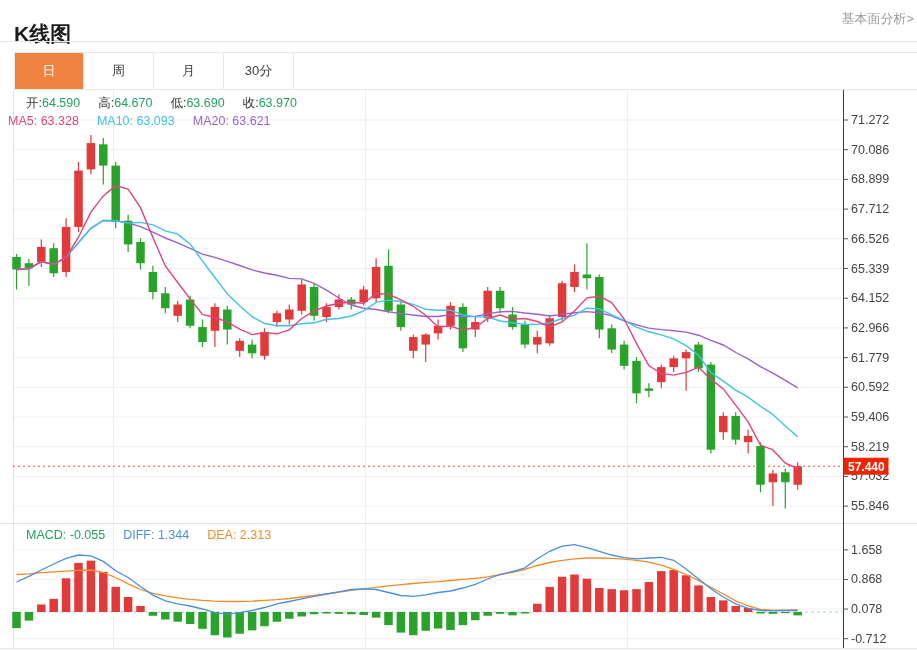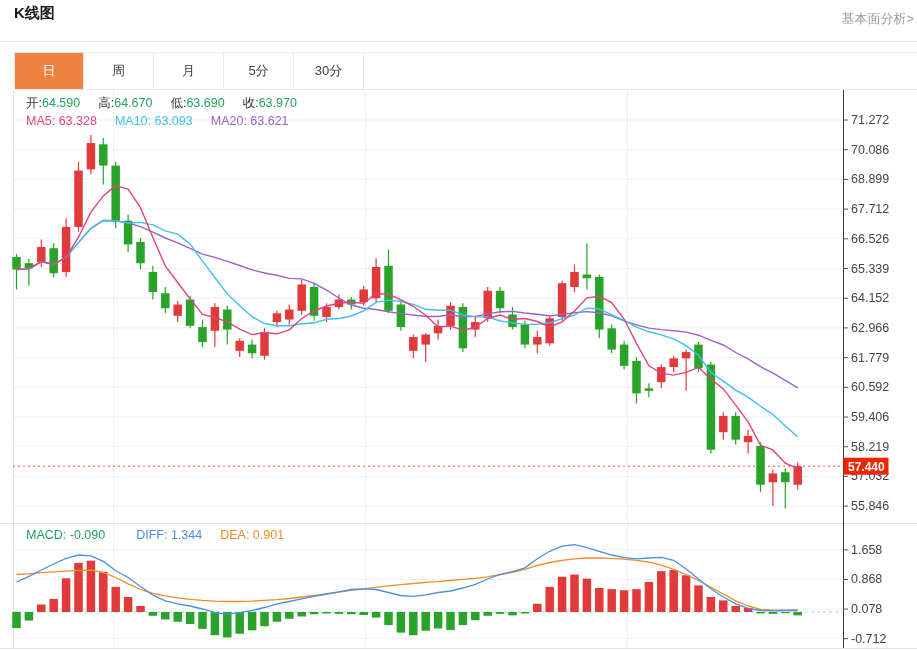--- a/index.html
+++ b/index.html
@@ -1,54 +1,53 @@
 <!DOCTYPE html>
 <html><head>
 <meta charset="utf-8">
 <style>
   html,body{margin:0;padding:0;background:#fff;}
   .page{position:relative;width:917px;height:650px;background:#fff;overflow:hidden;
         font-family:"Liberation Sans","DejaVu Sans",sans-serif;}
-  .page-title{position:absolute;left:14px;top:4px;font-size:15px;font-weight:bold;color:#1b1b1b;}
+  .page-title{position:absolute;left:14px;top:20px;font-size:21px;font-weight:bold;color:#1b1b1b;}
   .header-link{position:absolute;right:3px;top:10px;font-size:13px;color:#9a9a9a;cursor:pointer;}
   .header-divider{position:absolute;left:0;top:41px;width:917px;height:1px;background:#e9e9e9;}
   .tab-bar{position:absolute;left:14px;top:52px;width:903px;height:38px;display:flex;
            border-top:1px solid #e9e9e9;border-bottom:1px solid #e9e9e9;box-sizing:border-box;background:#fff;z-index:3;}
   .tab{width:70px;height:100%;box-sizing:border-box;border-right:1px solid #e9e9e9;
        display:flex;align-items:center;justify-content:center;font-size:13px;color:#404040;
        background:#fff;cursor:pointer;user-select:none;}
   .tab.first{border-left:1px solid #e9e9e9;}
   .tab.active{color:#fff;border-top:none;}
   .legend{position:absolute;font-size:12.5px;white-space:nowrap;z-index:2;line-height:14px;}
   .legend .item{margin-right:18px;}
   #legend-ohlc{left:26px;top:96px;}
-  #legend-ma{left:26px;top:114px;}
+  #legend-ma{left:8px;top:114px;}
   #legend-macd{left:26px;top:528px;}
   .lg-label{color:#333;}
   #chart-svg{position:absolute;left:0;top:0;z-index:1;}
   #chart-svg text{font-family:"Liberation Sans","DejaVu Sans",sans-serif;}
 </style>
 </head>
 <body>
 
 <div class="page">
   <div class="page-title">K线图</div>
   <div class="header-link">基本面分析&gt;</div>
   <div class="header-divider"></div>
   <div class="tab-bar" id="tab-bar">
       <div class="tab first active" style="background: rgb(239, 130, 64);">日</div>
       <div class="tab">周</div>
       <div class="tab">月</div>
-      <div class="tab">5分</div>
       <div class="tab">30分</div>
     </div>
 
   <div class="legend" id="legend-ohlc"><span class="item"><span class="lg-label">开:</span><span style="color: rgb(35, 163, 95);">64.590</span></span><span class="item"><span class="lg-label">高:</span><span style="color: rgb(35, 163, 95);">64.670</span></span><span class="item"><span class="lg-label">低:</span><span style="color: rgb(35, 163, 95);">63.690</span></span><span class="item"><span class="lg-label">收:</span><span style="color: rgb(35, 163, 95);">63.970</span></span></div>
   <div class="legend" id="legend-ma"><span class="item" style="color: rgb(224, 68, 124);">MA5: 63.328</span><span class="item" style="color: rgb(62, 193, 234);">MA10: 63.093</span><span class="item" style="color: rgb(157, 98, 200);">MA20: 63.621</span></div>
-  <div class="legend" id="legend-macd"><span class="item" style="color: rgb(35, 163, 95);">MACD: -0.090</span><span class="item" style="color: rgb(74, 144, 226); margin-left: 13px;">DIFF: 1.344</span><span class="item" style="color: rgb(239, 140, 40);">DEA: 0.901</span></div>
+  <div class="legend" id="legend-macd"><span class="item" style="color: rgb(35, 163, 95);">MACD: -0.055</span><span class="item" style="color: rgb(74, 144, 226);">DIFF: 1.344</span><span class="item" style="color: rgb(239, 140, 40);">DEA: 2.313</span></div>
 
   <svg id="chart-svg" width="917" height="650">
       <g>
         <line x1="13" y1="120" x2="843" y2="120" stroke="#efefef"></line>
         <line x1="13" y1="149.6855800000002" x2="843" y2="149.6855800000002" stroke="#efefef"></line>
         <line x1="13" y1="179.3961900000001" x2="843" y2="179.3961900000001" stroke="#efefef"></line>
         <line x1="13" y1="209.10680000000008" x2="843" y2="209.10680000000008" stroke="#efefef"></line>
         <line x1="13" y1="238.79238000000024" x2="843" y2="238.79238000000024" stroke="#efefef"></line>
         <line x1="13" y1="268.5029900000002" x2="843" y2="268.5029900000002" stroke="#efefef"></line>
         <line x1="13" y1="298.21360000000016" x2="843" y2="298.21360000000016" stroke="#efefef"></line>

